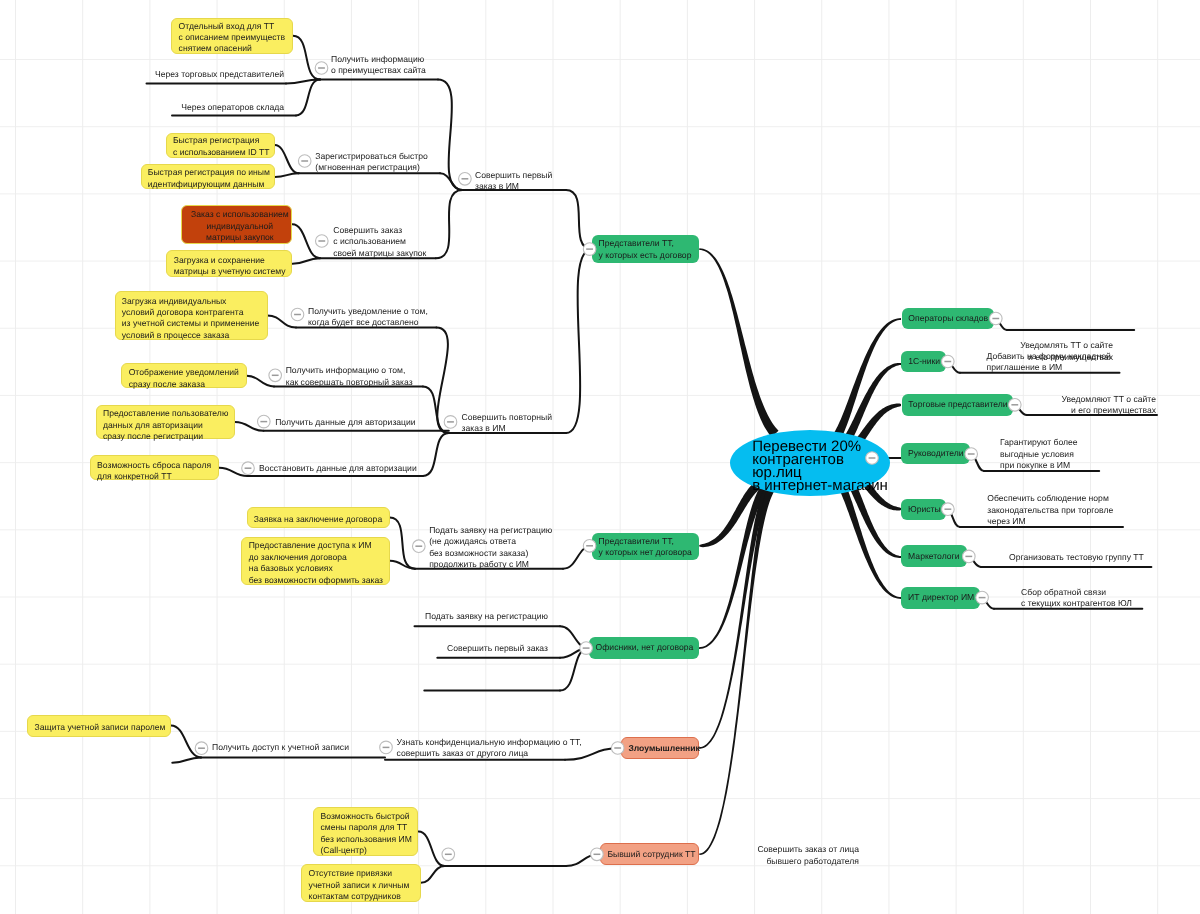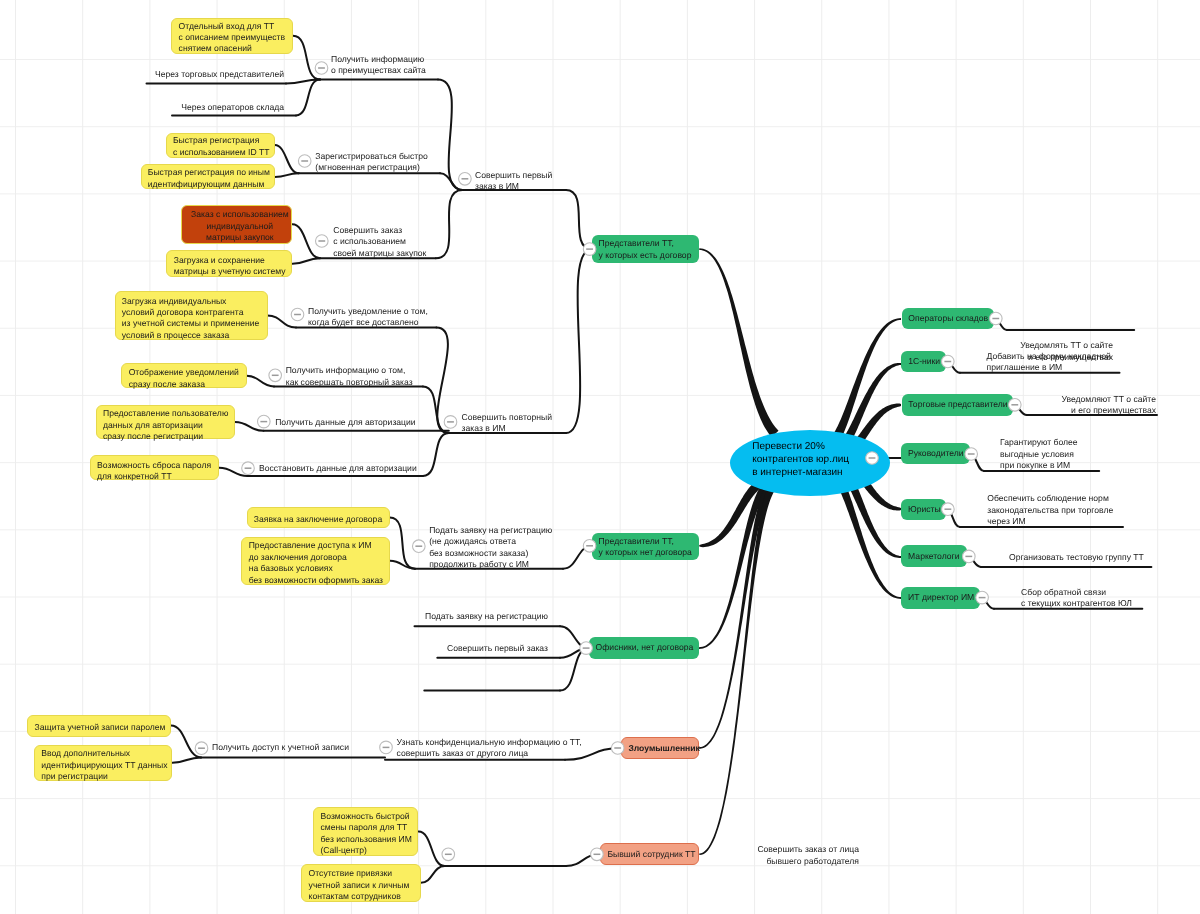--- a/index.html
+++ b/index.html
@@ -13,21 +13,21 @@
       linear-gradient(to right, #ededed 1px, transparent 1px),
       linear-gradient(to bottom, #efefef 1px, transparent 1px);
     background-size:67.2px 67.2px;
     background-position:15px 59px;}
   svg.layer{position:absolute;left:0;top:0;width:1200px;height:914px;overflow:visible;}
   #nodes{position:absolute;left:0;top:0;width:1200px;height:914px;}
   .node{position:absolute;box-sizing:border-box;color:#1b1b1b;font-size:8.6px;line-height:11.4px;}
   .node .ln{display:block;white-space:pre;}
   .nbox{border-radius:6px;padding:0;line-height:11.4px;}
   .nroot{position:absolute;border-radius:50%;display:flex;flex-direction:column;
-         align-items:flex-start;justify-content:flex-start;font-size:10px;line-height:13.1px;}
+         align-items:flex-start;justify-content:flex-start;font-size:15px;line-height:13.1px;}
 </style>
 </head>
 <body>
 
 <div id="canvas">
   <div id="grid"></div>
   <svg class="layer" id="links">
       <path d="M699.3 249.9 L701.1 250.1 L702.7 250.4 L704.4 251.0 L706.0 251.8 L707.6 252.8 L709.1 254.0 L710.6 255.4 L712.0 257.0 L713.4 258.8 L714.8 260.8 L716.1 263.0 L717.4 265.3 L718.7 267.8 L719.9 270.5 L721.1 273.3 L722.3 276.2 L723.4 279.3 L724.5 282.5 L725.6 285.9 L726.7 289.3 L727.8 292.8 L728.8 296.5 L729.8 300.2 L730.8 304.0 L731.7 307.9 L732.7 311.8 L733.7 315.9 L734.6 319.9 L735.5 324.0 L736.5 328.2 L737.4 332.4 L738.3 336.6 L739.2 340.8 L740.1 345.1 L741.1 349.3 L742.0 353.5 L742.9 357.8 L743.9 362.0 L744.8 366.2 L745.8 370.4 L746.8 374.5 L747.8 378.6 L748.8 382.6 L749.8 386.6 L750.9 390.5 L752.0 394.3 L753.1 398.1 L754.3 401.8 L755.4 405.3 L756.6 408.8 L757.9 412.2 L759.2 415.5 L760.5 418.7 L761.9 421.7 L763.3 424.7 L764.8 427.5 L766.4 430.1 L768.0 432.6 L769.7 435.0 L771.5 437.3 L778.5 430.7 L777.0 429.1 L775.4 427.2 L773.9 425.2 L772.3 422.9 L770.8 420.5 L769.4 417.9 L767.9 415.2 L766.5 412.3 L765.1 409.3 L763.7 406.1 L762.4 402.8 L761.1 399.4 L759.8 395.9 L758.6 392.3 L757.3 388.5 L756.1 384.7 L754.9 380.9 L753.8 376.9 L752.6 372.9 L751.5 368.9 L750.4 364.8 L749.3 360.7 L748.2 356.5 L747.1 352.3 L746.0 348.1 L744.9 343.9 L743.9 339.7 L742.8 335.5 L741.7 331.3 L740.7 327.2 L739.6 323.0 L738.5 318.9 L737.5 314.9 L736.4 310.9 L735.3 306.9 L734.2 303.1 L733.1 299.3 L732.0 295.5 L730.8 291.9 L729.7 288.3 L728.5 284.9 L727.3 281.6 L726.0 278.3 L724.8 275.2 L723.5 272.3 L722.2 269.4 L720.8 266.8 L719.5 264.2 L718.0 261.8 L716.6 259.6 L715.1 257.6 L713.5 255.7 L712.0 254.0 L710.3 252.6 L708.6 251.3 L706.9 250.2 L705.1 249.4 L703.2 248.7 L701.3 248.4 L699.3 248.2 Z" fill="#141414" stroke="none"></path>
       <path d="M699.3 546.6 L701.2 547.1 L703.0 547.2 L704.8 547.1 L706.6 546.8 L708.3 546.5 L710.0 546.1 L711.6 545.5 L713.2 544.9 L714.8 544.2 L716.3 543.4 L717.8 542.5 L719.2 541.5 L720.6 540.5 L722.0 539.4 L723.3 538.3 L724.6 537.1 L725.8 535.8 L727.0 534.5 L728.2 533.2 L729.4 531.8 L730.5 530.4 L731.6 529.0 L732.7 527.5 L733.8 526.0 L734.8 524.5 L735.9 522.9 L736.9 521.4 L737.9 519.8 L738.8 518.3 L739.8 516.7 L740.8 515.1 L741.7 513.5 L742.7 512.0 L743.6 510.4 L744.6 508.8 L745.5 507.3 L746.5 505.8 L747.4 504.3 L748.3 502.8 L749.3 501.4 L750.2 500.0 L751.2 498.6 L752.2 497.3 L753.1 496.0 L754.1 494.8 L755.1 493.6 L756.1 492.4 L757.1 491.4 L758.1 490.3 L759.1 489.4 L760.2 488.5 L761.2 487.6 L762.3 486.9 L763.3 486.2 L764.4 485.6 L765.5 485.0 L766.6 484.5 L767.7 484.1 L768.9 483.8 L770.0 483.5 L768.0 474.5 L766.3 475.0 L764.6 475.6 L763.0 476.3 L761.4 477.0 L759.9 477.9 L758.5 478.8 L757.1 479.8 L755.8 480.9 L754.5 482.0 L753.2 483.2 L752.0 484.4 L750.9 485.7 L749.8 487.0 L748.7 488.3 L747.6 489.7 L746.6 491.2 L745.6 492.6 L744.6 494.1 L743.6 495.6 L742.7 497.2 L741.7 498.7 L740.8 500.3 L739.9 501.9 L739.0 503.5 L738.1 505.1 L737.2 506.7 L736.3 508.3 L735.5 509.9 L734.6 511.5 L733.7 513.1 L732.8 514.7 L731.9 516.3 L731.1 517.9 L730.2 519.4 L729.3 520.9 L728.3 522.4 L727.4 523.9 L726.5 525.3 L725.5 526.7 L724.6 528.1 L723.6 529.4 L722.6 530.7 L721.5 532.0 L720.5 533.2 L719.4 534.3 L718.4 535.4 L717.2 536.5 L716.1 537.4 L714.9 538.4 L713.7 539.3 L712.5 540.1 L711.2 540.8 L709.9 541.5 L708.6 542.2 L707.2 542.7 L705.7 543.2 L704.2 543.7 L702.6 544.0 L701.0 544.4 L699.3 544.9 Z" fill="#141414" stroke="none"></path>
       <path d="M698.9 649.0 L701.0 648.8 L703.0 648.4 L704.9 647.8 L706.8 646.9 L708.6 645.8 L710.3 644.5 L712.0 643.0 L713.6 641.2 L715.2 639.3 L716.7 637.2 L718.2 635.0 L719.7 632.5 L721.1 629.9 L722.4 627.2 L723.8 624.3 L725.1 621.3 L726.3 618.2 L727.5 615.0 L728.8 611.6 L729.9 608.2 L731.1 604.6 L732.2 601.0 L733.3 597.3 L734.4 593.6 L735.5 589.7 L736.6 585.9 L737.6 581.9 L738.6 578.0 L739.7 574.0 L740.7 570.0 L741.7 566.0 L742.7 562.0 L743.7 558.0 L744.7 554.0 L745.7 550.1 L746.7 546.2 L747.7 542.3 L748.8 538.4 L749.8 534.7 L750.8 531.0 L751.9 527.3 L752.9 523.8 L754.0 520.3 L755.1 517.0 L756.2 513.7 L757.3 510.6 L758.4 507.6 L759.6 504.7 L760.8 502.0 L761.9 499.5 L763.2 497.1 L764.4 494.9 L765.6 492.9 L766.9 491.1 L768.1 489.6 L769.3 488.2 L770.5 487.1 L771.7 486.3 L772.8 485.6 L773.8 485.2 L770.2 476.8 L768.2 477.9 L766.3 479.3 L764.6 480.9 L763.1 482.7 L761.6 484.6 L760.3 486.7 L759.0 489.0 L757.7 491.3 L756.5 493.9 L755.4 496.6 L754.3 499.4 L753.2 502.3 L752.2 505.3 L751.2 508.5 L750.2 511.8 L749.2 515.2 L748.3 518.6 L747.3 522.2 L746.4 525.9 L745.5 529.6 L744.6 533.4 L743.8 537.2 L742.9 541.1 L742.0 545.0 L741.2 549.0 L740.3 553.0 L739.4 557.0 L738.6 561.0 L737.7 565.1 L736.8 569.1 L735.9 573.1 L735.0 577.1 L734.1 581.1 L733.2 585.0 L732.2 588.9 L731.3 592.7 L730.3 596.5 L729.3 600.2 L728.3 603.8 L727.2 607.3 L726.1 610.8 L725.0 614.1 L723.9 617.3 L722.7 620.4 L721.6 623.4 L720.3 626.2 L719.1 628.9 L717.8 631.5 L716.4 633.9 L715.0 636.1 L713.6 638.1 L712.2 640.0 L710.7 641.6 L709.1 643.1 L707.5 644.3 L705.9 645.4 L704.2 646.2 L702.5 646.8 L700.7 647.1 L698.9 647.2 Z" fill="#141414" stroke="none"></path>
@@ -209,25 +209,20 @@
       </div>
       <div class="node ntext" style="left: 148px; top: 610.5px; width: 400px; text-align: right;">
         <span class="ln">Подать заявку на регистрацию</span>
       </div>
       <div class="node ntext" style="left: 148px; top: 642.8px; width: 400px; text-align: right;">
         <span class="ln">Совершить первый заказ</span>
       </div>
       <div class="node nbox" style="left: 27.3px; top: 714.5px; width: 143.7px; height: 22px; background: rgb(250, 238, 96); border: 1px solid rgb(230, 216, 76); padding: 6.2px 0px 0px 6.3px;">
         <span class="ln">Защита учетной записи паролем</span>
       </div>
-      <div class="node nbox" style="left: 34px; top: 744.6px; width: 138.3px; height: 36.2px; background: rgb(250, 238, 96); border: 1px solid rgb(230, 216, 76); padding: 2.8px 0px 0px 6.3px;">
-        <span class="ln">Ввод дополнительных</span>
-        <span class="ln">идентифицирующих ТТ данных</span>
-        <span class="ln">при регистрации</span>
-      </div>
       <div class="node ntext" style="left: 212px; top: 741.8px; width: 400px; text-align: left;">
         <span class="ln">Получить доступ к учетной записи</span>
       </div>
       <div class="node ntext" style="left: 396.5px; top: 737px; width: 400px; text-align: left;">
         <span class="ln">Узнать конфиденциальную информацию о ТТ,</span>
         <span class="ln">совершить заказ от другого лица</span>
       </div>
       <div class="node nbox" style="left: 313.2px; top: 806.9px; width: 105.3px; height: 49.4px; background: rgb(250, 238, 96); border: 1px solid rgb(230, 216, 76); padding: 3.2px 0px 0px 6.3px;">
         <span class="ln">Возможность быстрой</span>
         <span class="ln">смены пароля для ТТ</span>

